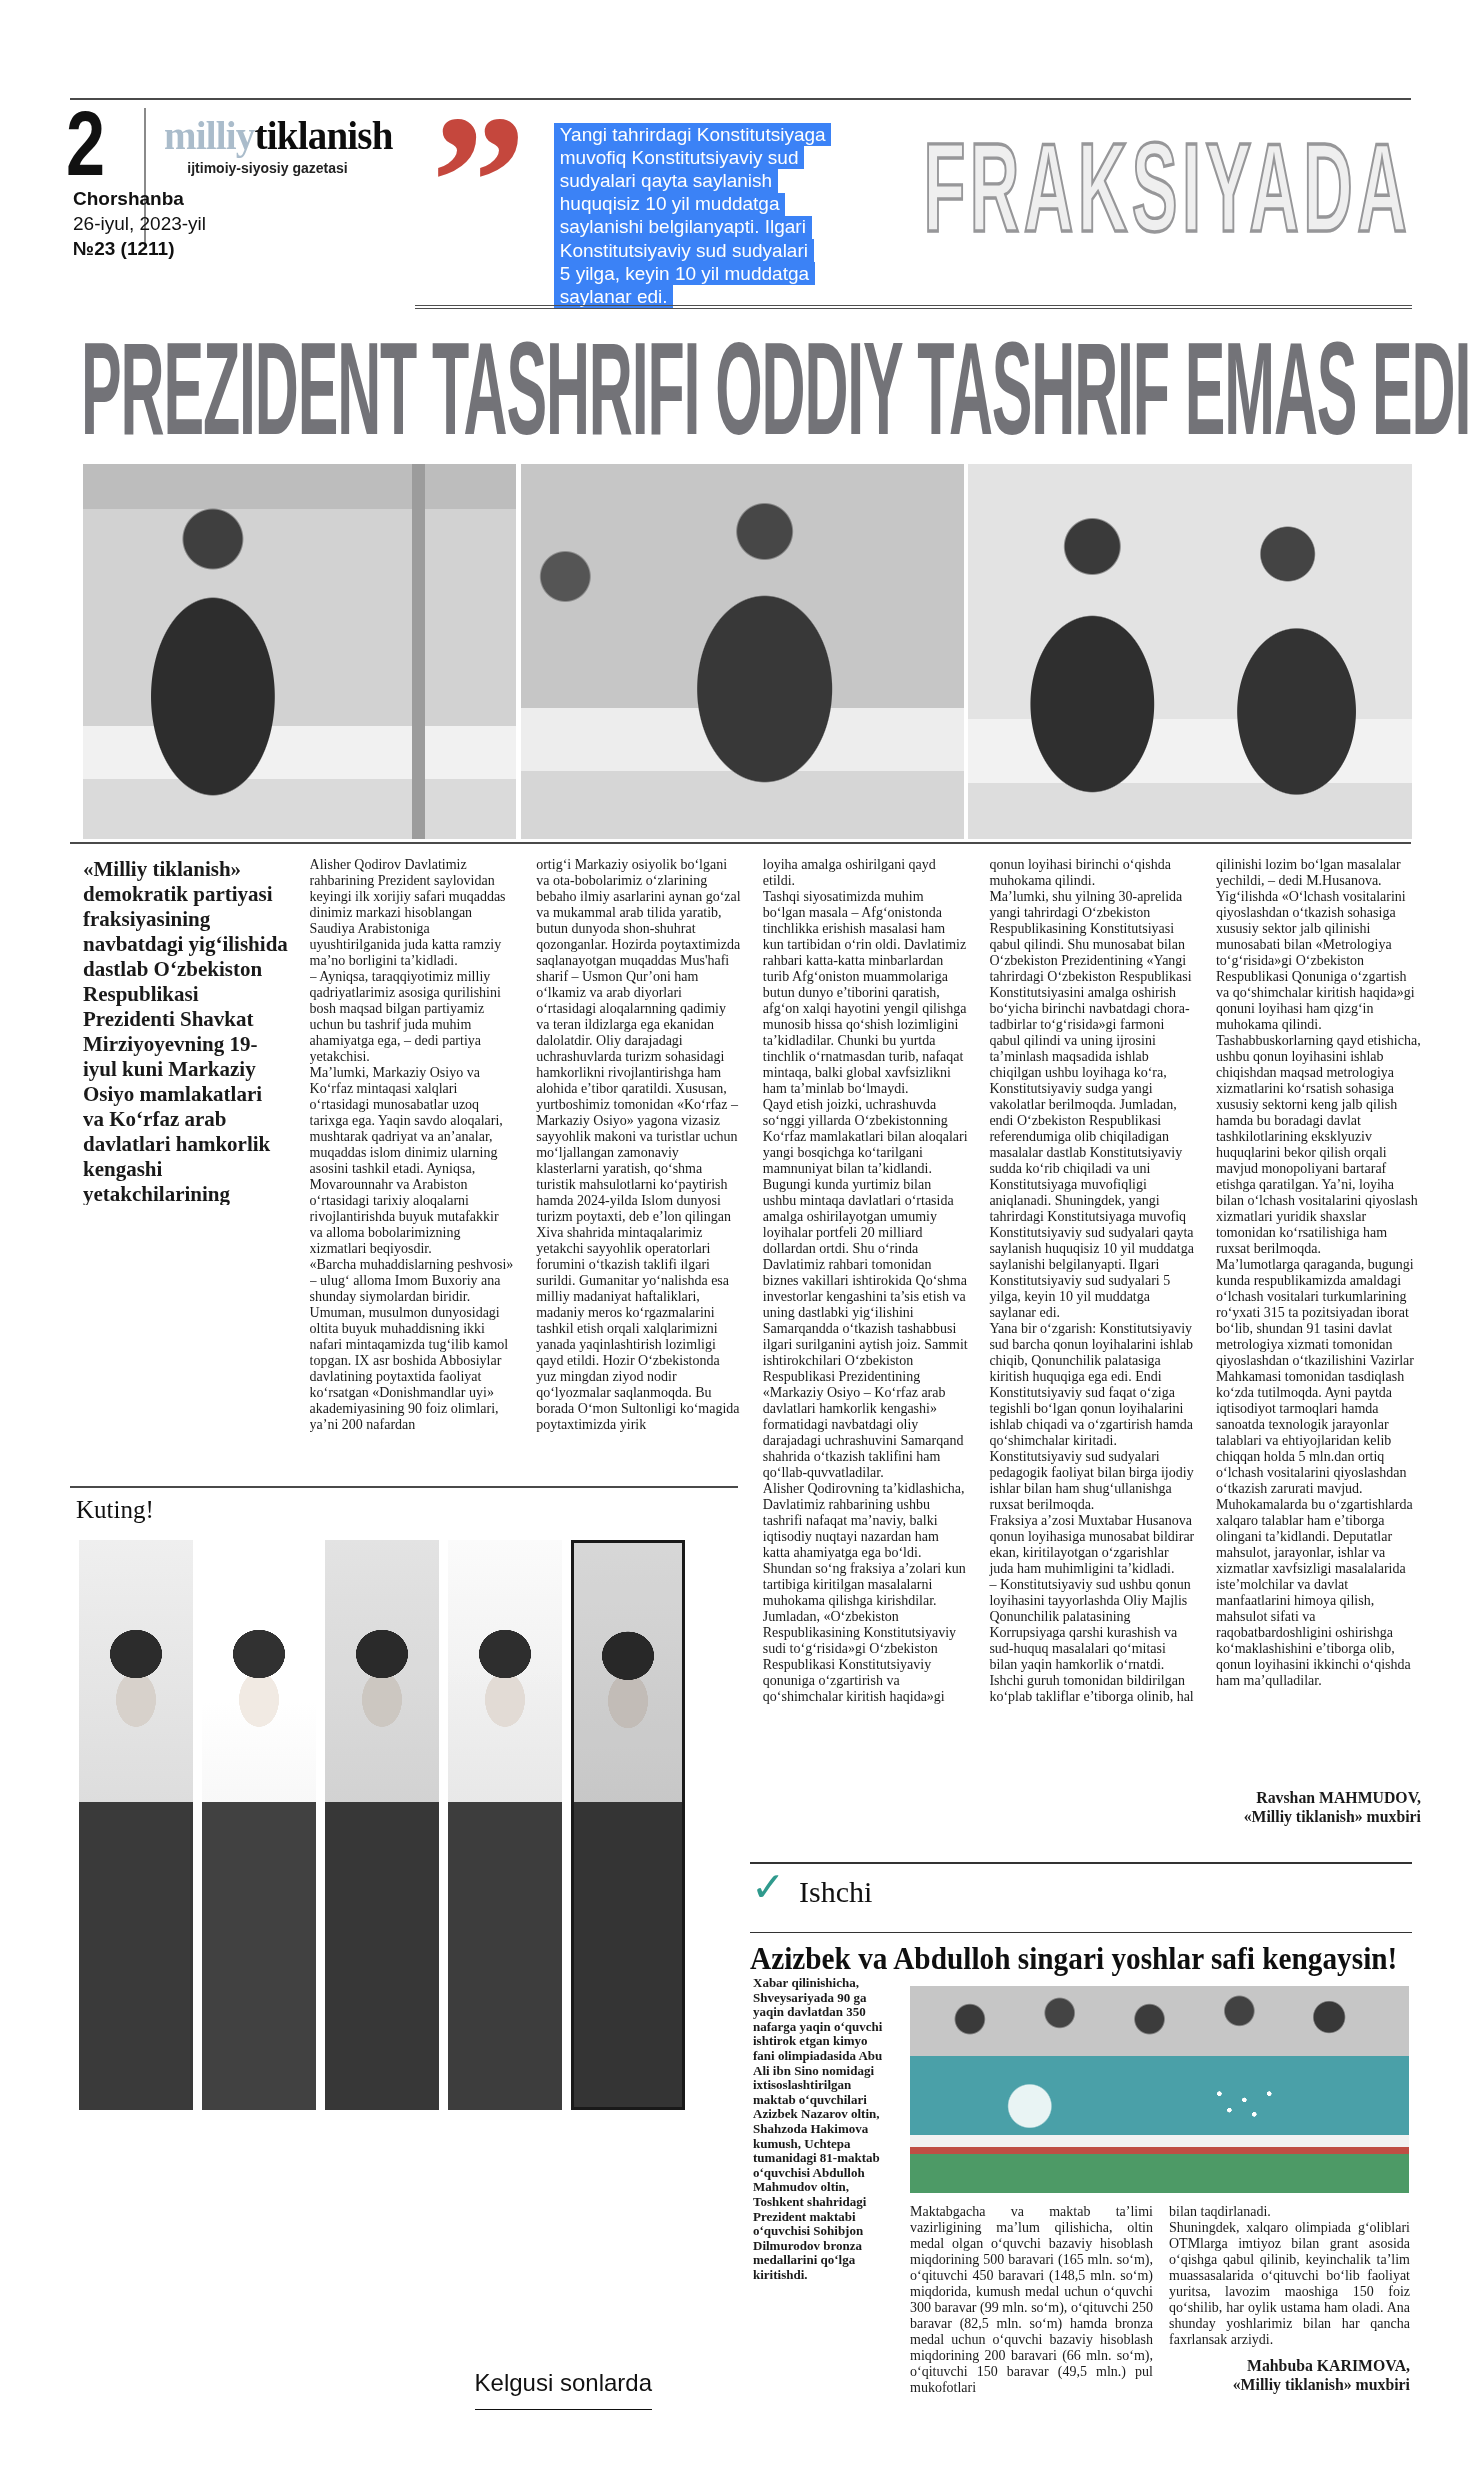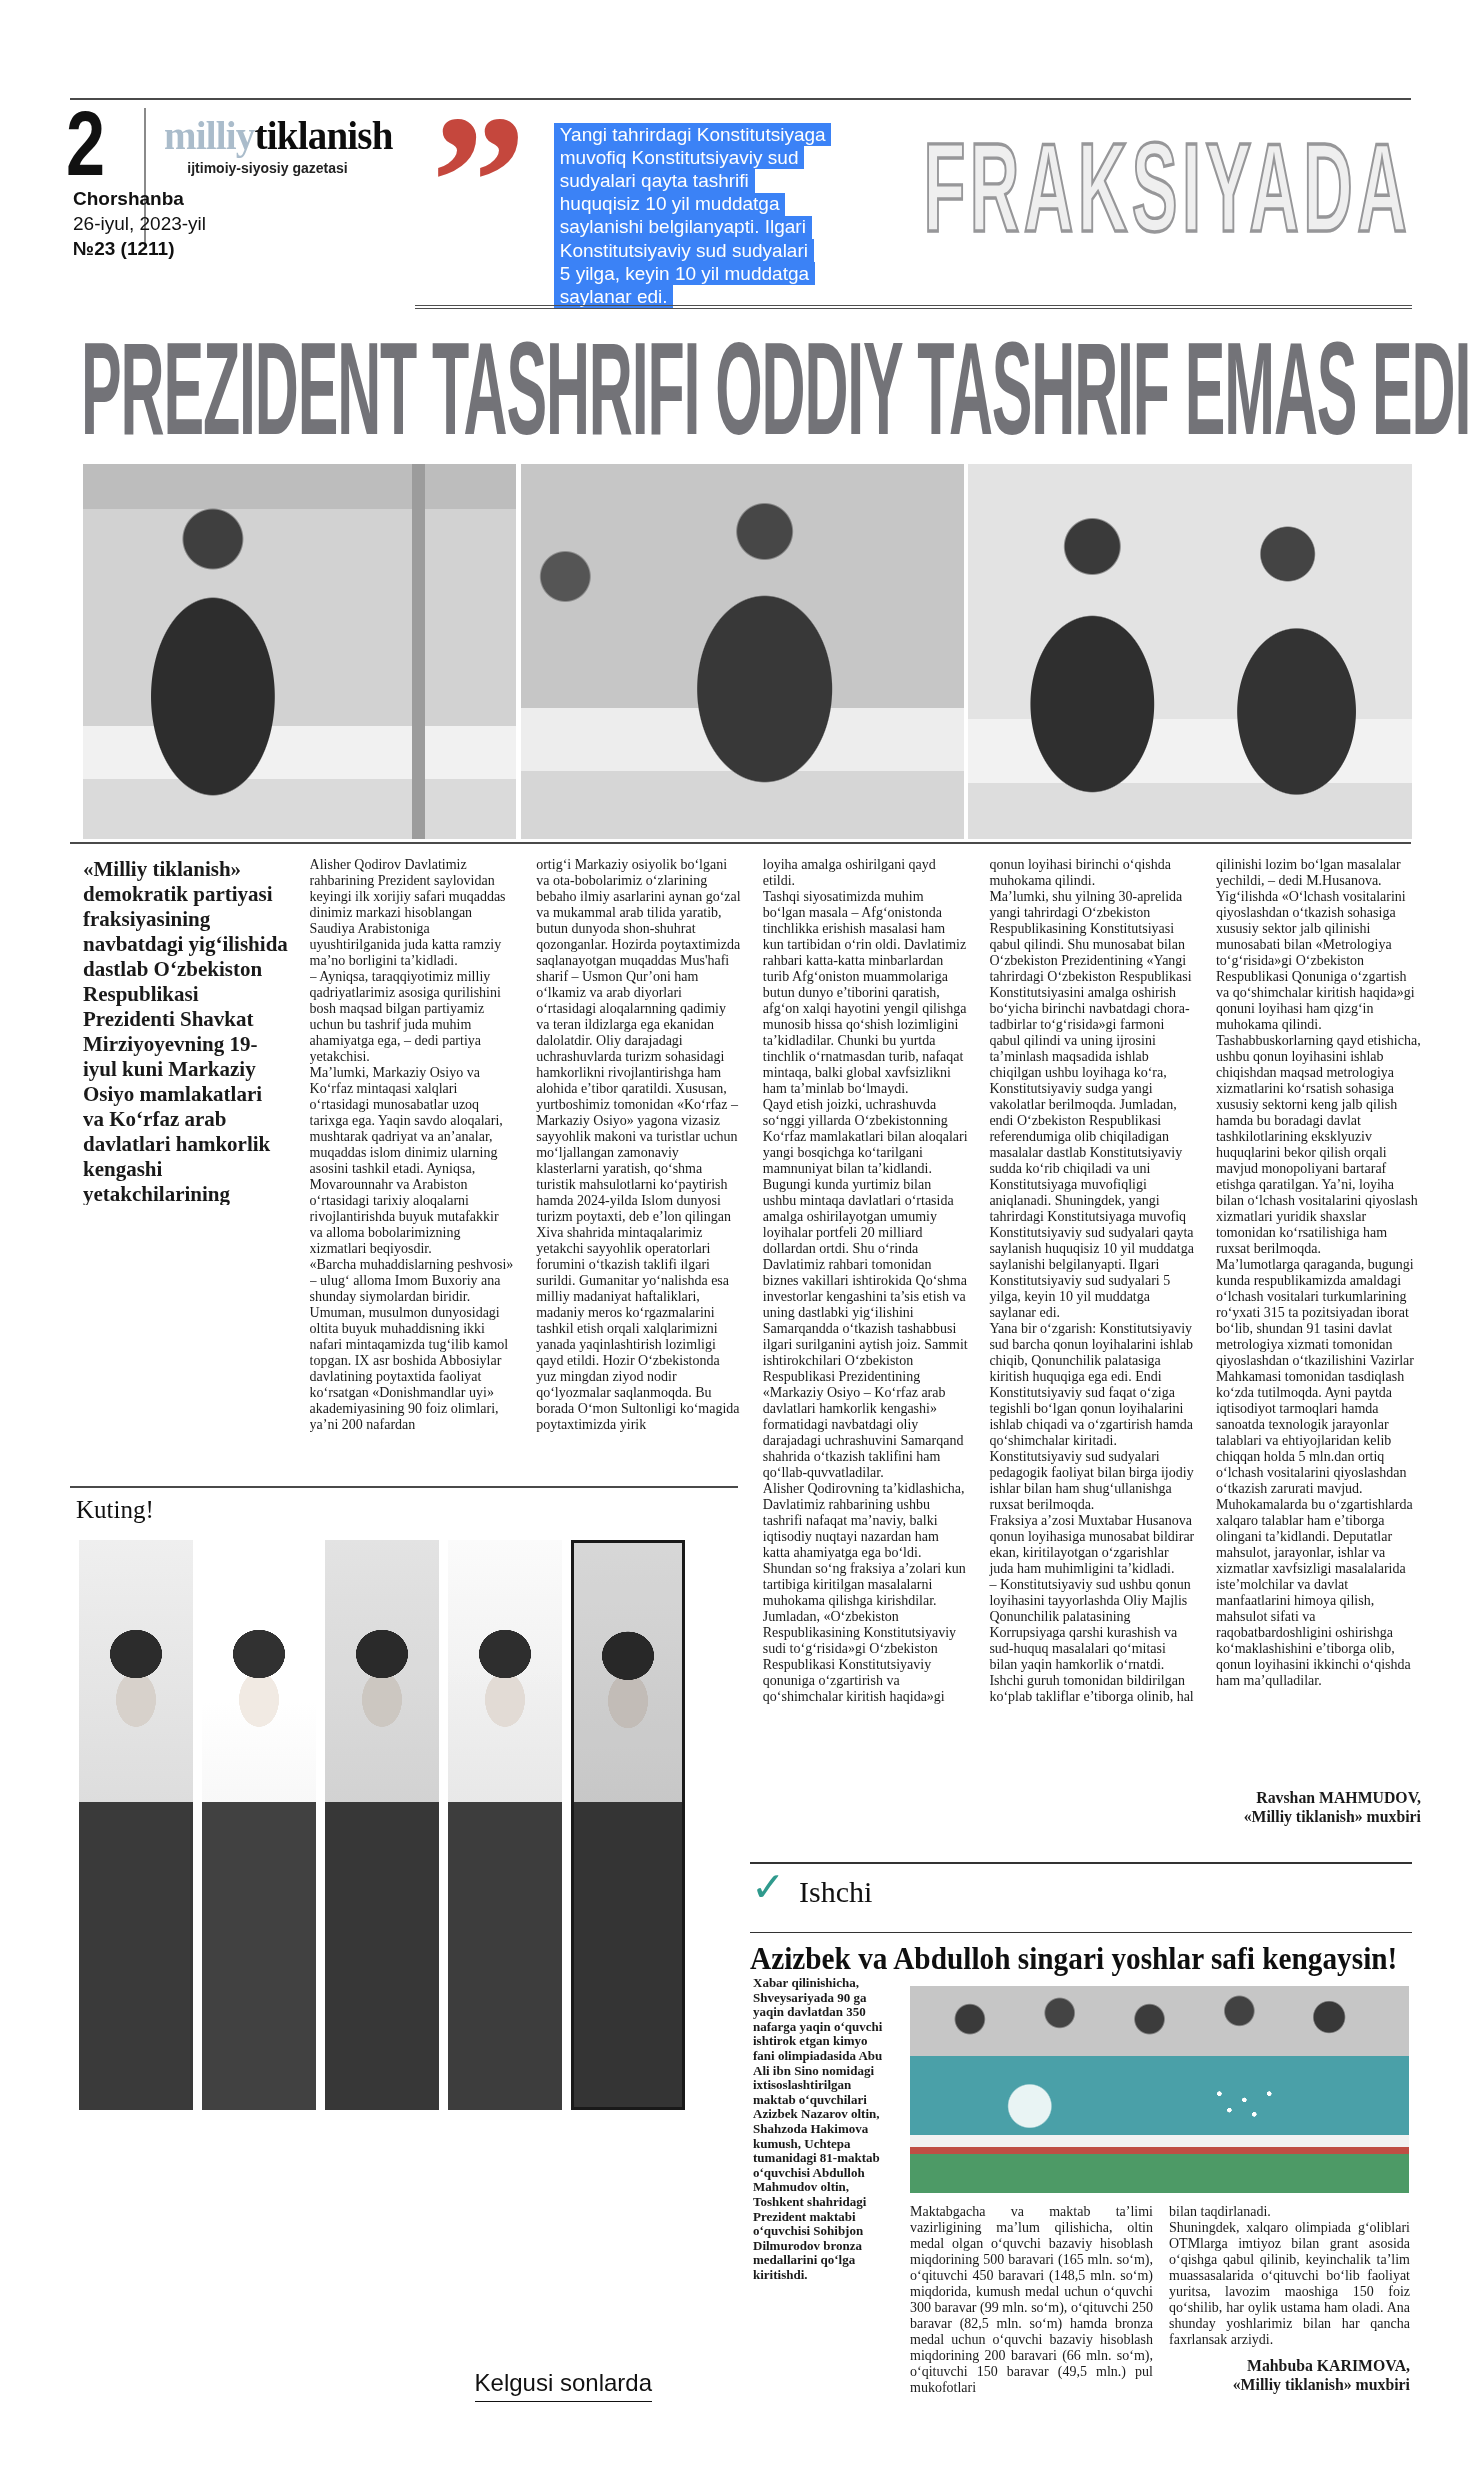--- a/index.html
+++ b/index.html
@@ -71,21 +71,21 @@
      linear-gradient(180deg,rgba(0,0,0,0) 0 46%,#3a3a3a 46%),
      linear-gradient(180deg,#efefef,#c8c8c8);}
   .portrait:nth-child(2){filter:brightness(1.12);}
   .portrait:nth-child(3){filter:brightness(.95);}
   .portrait:nth-child(4){filter:brightness(1.05);}
   .portrait:nth-child(5){border:3.3px solid #1c1c1c;box-sizing:border-box;filter:brightness(.9);}
   .teaser{left:83px;top:2127px;width:580px;font-weight:700;font-size:30px;line-height:33px;
           letter-spacing:-0.4px;color:#1d5c52;}
   .kelgusi{left:83px;top:2369px;width:569px;text-align:right;font-family:"Liberation Sans",sans-serif;
            font-size:24px;color:#111;}
-  .kelgusi span{border-bottom:1.7px solid #111;padding-bottom:5px;}
+  .kelgusi span{border-bottom:1.7px solid #111;padding-bottom:13px;}
   
   .ift-rule-a{left:750px;top:1862px;width:662px;height:1.7px;background:#333;}
   .ift-check{left:751px;top:1867px;font-family:"DejaVu Sans",sans-serif;font-weight:700;font-size:41px;line-height:1;color:#2f9a8d;}
   .ift-label{left:799px;top:1875px;font-size:30px;color:#111;}
   .ift-rule-b{left:750px;top:1932px;width:662px;height:0.8px;background:#333;}
   .azb-headline{left:750px;top:1942px;white-space:nowrap;font-weight:700;font-size:31.5px;line-height:1.1;
       color:#0f0f0f;transform:scaleX(.93);transform-origin:left top;}
   .azb-lead{left:753px;top:1976px;width:134px;height:464px;font-weight:700;font-size:13px;line-height:14.6px;
       overflow:hidden;}
   .azb-photo{left:910px;top:1986px;width:499px;height:207px;background:
@@ -125,21 +125,21 @@
   <div class="abs dateblock">
     <div class="b">Chorshanba</div>
     <div>26-iyul, 2023-yil</div>
     <div class="b">№23 (1211)</div>
   </div>
 
   <div class="abs qmark">”</div>
   <div class="abs pullquote">
     <span>Yangi tahrirdagi Konstitutsiyaga</span><br>
     <span>muvofiq Konstitutsiyaviy sud</span><br>
-    <span>sudyalari qayta tashrifi</span><br>
+    <span>sudyalari qayta saylanish</span><br>
     <span>huquqisiz 10 yil muddatga</span><br>
     <span>saylanishi belgilanyapti. Ilgari</span><br>
     <span>Konstitutsiyaviy sud sudyalari</span><br>
     <span>5 yilga, keyin 10 yil muddatga</span><br>
     <span>saylanar edi.</span>
   </div>
   <div class="abs dbl-rule"></div>
 
   <div class="abs fraksiyada">FRAKSIYADA</div>
 

